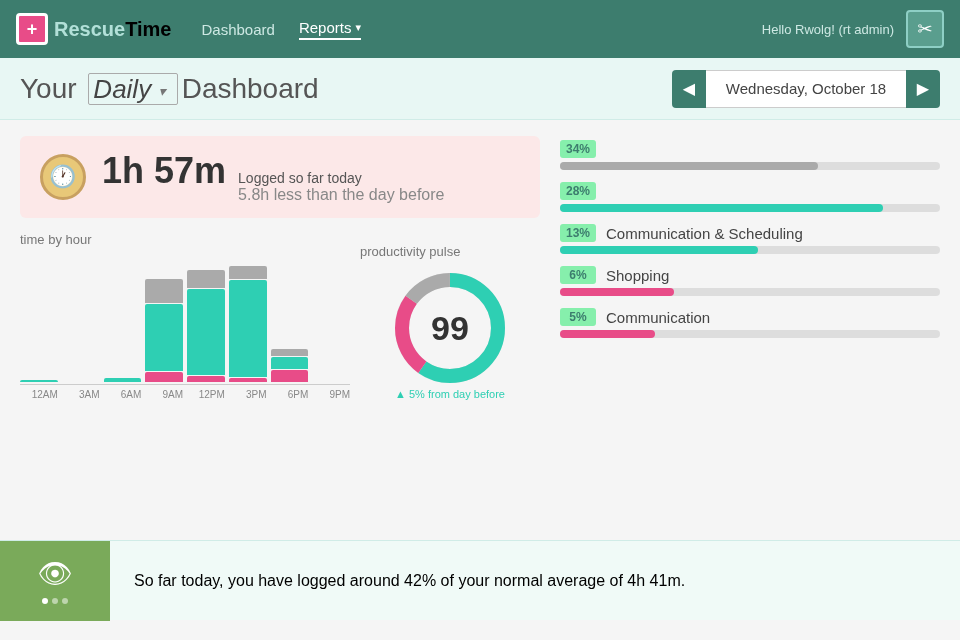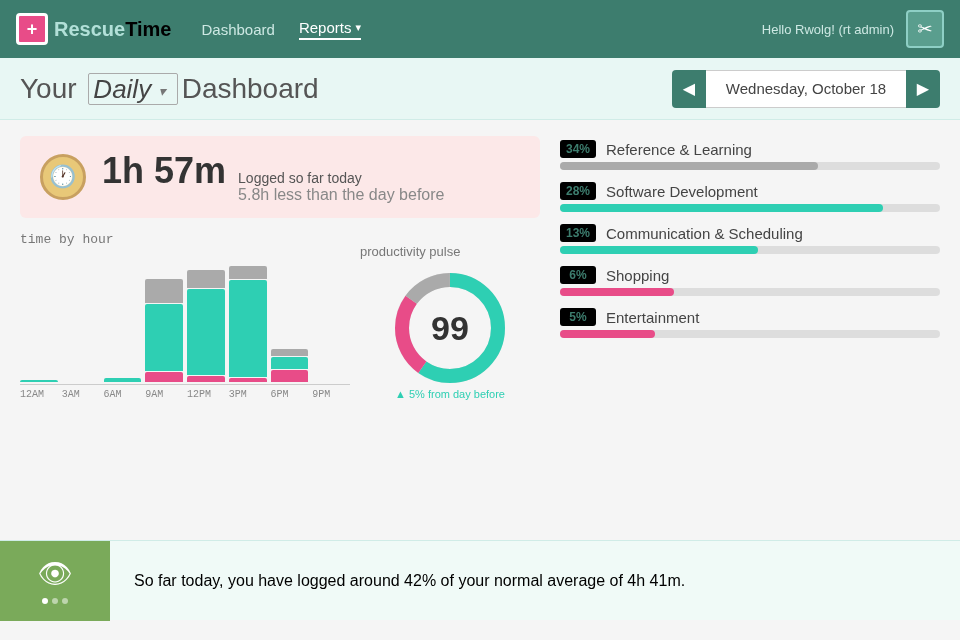--- a/index.html
+++ b/index.html
@@ -144,59 +144,59 @@
       font-size: 22px; color: #8b6030;
       flex-shrink: 0;
     }
     .logged-time { font-size: 36px; font-weight: bold; color: #333; }
     .logged-info { display: flex; flex-direction: column; }
     .logged-label { font-size: 14px; color: #555; }
     .logged-sub { font-size: 16px; color: #888; }
 
     .charts-row { display: flex; gap: 10px; align-items: flex-end; }
 
-    .time-chart { flex: 1; font-family: Liberation Mono, monospace; }
+    .time-chart { flex: 1; }
     .time-chart-title { font-size: 13px; color: #777; margin-bottom: 8px; }
     .bar-chart {
       display: flex; align-items: flex-end; gap: 4px;
       height: 130px;
       border-bottom: 1px solid #ccc;
       padding-bottom: 2px;
     }
     .bar-group { display: flex; flex-direction: column; align-items: center; gap: 1px; flex: 1; }
     .bar {
       width: 100%;
       border-radius: 2px 2px 0 0;
     }
     .bar.teal { background: #2ecfb3; }
     .bar.gray { background: #aaa; }
     .bar.pink { background: #e84c88; }
     .bar-labels {
       display: flex; gap: 4px;
       margin-top: 4px;
     }
-    .bar-label { flex: 1; text-align: left; font-size: 10px; color: #888; }
+    .bar-label { flex: 1; text-align: right; font-size: 10px; color: #888; }
 
     .pulse-chart { flex: 0 0 180px; display: flex; flex-direction: column; align-items: center; }
     .pulse-title { font-size: 13px; color: #777; margin-bottom: 9px; align-self: flex-start; }
     .donut-container { position: relative; width: 120px; height: 120px; }
     .donut-svg { width: 120px; height: 120px; }
     .donut-number {
       position: absolute; top: 50%; left: 50%; transform: translate(-50%, -50%);
       font-size: 34px; font-weight: bold; color: #333;
     }
     .pulse-sub { font-size: 11px; color: #2ecfb3; display: flex; align-items: center; gap: 3px; }
 
     
     .right-panel { flex: 1; display: flex; flex-direction: column; gap: 12px; padding-top: 4px; }
 
     .category-row { display: flex; flex-direction: column; gap: 4px; }
     .category-header { display: flex; align-items: center; gap: 10px; }
     .category-pct {
-      background: #000000;
+      background: #86efac;
       color: #3d7d6e;
       font-size: 12px;
       font-weight: bold;
       padding: 2px 6px;
       border-radius: 3px;
       min-width: 36px;
       text-align: center;
     }
     .category-name { font-size: 15px; color: #444; }
     .category-bar-bg { height: 8px; background: #ddd; border-radius: 4px; width: 100%; }
@@ -362,30 +362,28 @@
         <div class="pulse-sub">▲ 5% from day before</div>
       </div>
 
     </div>
   </div>
 
   <div class="right-panel" id="categories-container">
   <div class="category-row">
         <div class="category-header">
           <span class="category-pct">34%</span>
-          <span class="category-name">Reference &amp; Learning</span>
         </div>
         <div class="category-bar-bg">
           <div class="category-bar bar-gray" style="width: 68%;"></div>
         </div>
       </div>
       <div class="category-row">
         <div class="category-header">
           <span class="category-pct">28%</span>
-          <span class="category-name">Software Development</span>
         </div>
         <div class="category-bar-bg">
           <div class="category-bar bar-teal" style="width: 85%;"></div>
         </div>
       </div>
       <div class="category-row">
         <div class="category-header">
           <span class="category-pct">13%</span>
           <span class="category-name">Communication &amp; Scheduling</span>
         </div>
@@ -398,21 +396,21 @@
           <span class="category-pct">6%</span>
           <span class="category-name">Shopping</span>
         </div>
         <div class="category-bar-bg">
           <div class="category-bar bar-pink" style="width: 30%;"></div>
         </div>
       </div>
       <div class="category-row">
         <div class="category-header">
           <span class="category-pct">5%</span>
-          <span class="category-name">Entertainment</span>
+          <span class="category-name">Communication</span>
         </div>
         <div class="category-bar-bg">
           <div class="category-bar bar-pink" style="width: 25%;"></div>
         </div>
       </div>
     </div>
 
 </div>
 
 <div class="footer">

